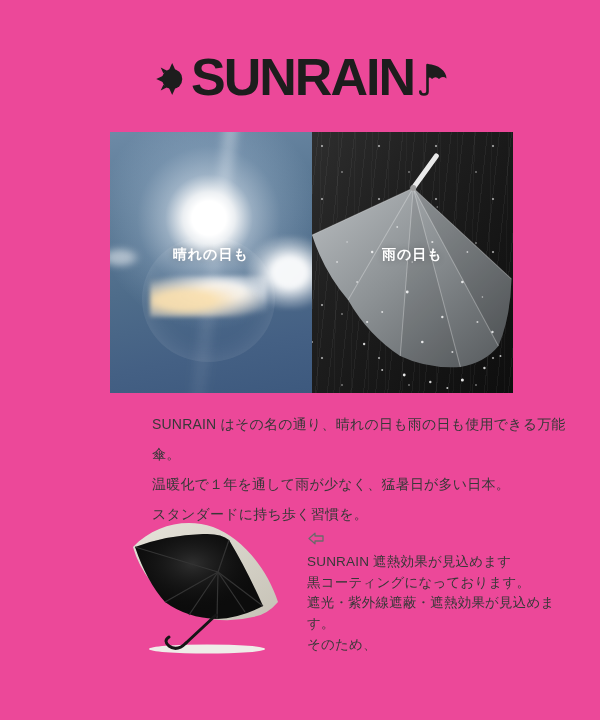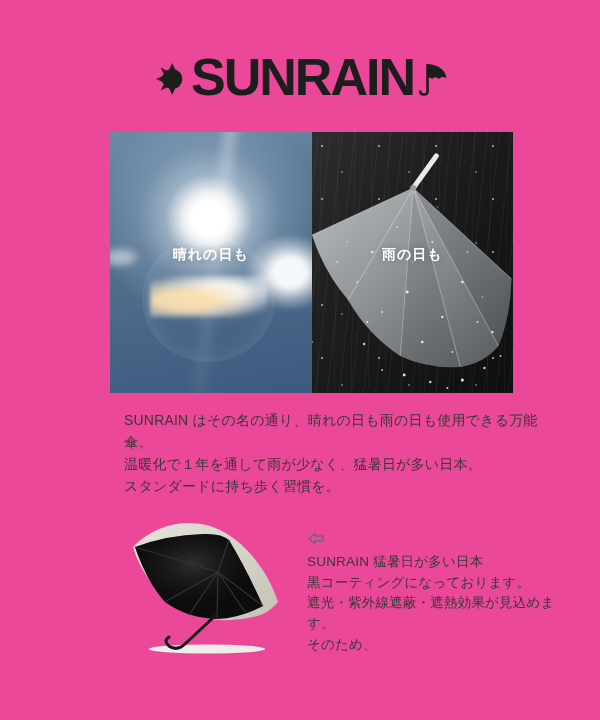--- a/index.html
+++ b/index.html
@@ -46,22 +46,22 @@
     radial-gradient(circle at 10px 14px,rgba(255,255,255,.5) .7px,transparent 1.6px),
     radial-gradient(circle at 30px 40px,rgba(255,255,255,.35) .6px,transparent 1.4px),
     radial-gradient(circle at 48px 22px,rgba(255,255,255,.42) .5px,transparent 1.2px);
     background-size:57px 53px,67px 71px,43px 61px;}
   .hero-umbrella{position:absolute;inset:0;width:100%;height:100%;}
   .hero-caption{position:absolute;left:0;right:0;top:114px;text-align:center;
     color:var(--caption,#ffffff);font-weight:bold;font-size:14px;letter-spacing:1px;
     text-shadow:0 0 6px rgba(0,0,0,.25);z-index:5;}
 
   
-  .intro{position:absolute;left:124px;top:409px;width:430px;
-    font-size:14px;line-height:22px;color:var(--body,#383838);letter-spacing:.2px;}
+  .intro{position:absolute;left:152px;top:409px;width:430px;
+    font-size:14px;line-height:30px;color:var(--body,#383838);letter-spacing:.2px;}
 
   
   .product-photo{position:absolute;left:125px;top:520px;width:170px;height:135px;}
   .feature{position:absolute;left:307px;top:532px;width:260px;}
   .feature-arrow{display:block;margin:0 0 7px 1px;width:16px;height:13px;}
   .feature-lines{font-size:13.5px;line-height:20.7px;color:var(--body,#383838);letter-spacing:.2px;}
 </style>
 </head>
 <body>
 
@@ -203,20 +203,20 @@
 
     <path d="M91,95 L61,123" stroke="#161616" stroke-width="3" stroke-linecap="round"></path>
     <path d="M61,123 q-9,9 -17,3 q-6,-5 0,-9" stroke="#161616" stroke-width="3" fill="none" stroke-linecap="round"></path>
   </svg>
 
   <div class="feature">
     <svg class="feature-arrow" viewBox="0 0 16 13">
       <path d="M1,6.5 L7,1.2 L7,4 L15,4 L15,9 L7,9 L7,11.8 Z" fill="none" stroke="#6a6a6a" stroke-width="1.3" stroke-linejoin="round"></path>
     </svg>
     <div class="feature-lines">
-      <div>SUNRAIN 猛暑日が多い日本</div>
+      <div>SUNRAIN 遮熱効果が見込めます</div>
       <div>黒コーティングになっております。</div>
       <div>遮光・紫外線遮蔽・遮熱効果が見込めます。</div>
       <div>そのため、</div>
     </div>
   </div>
 
 </div>
 
 </body></html>

